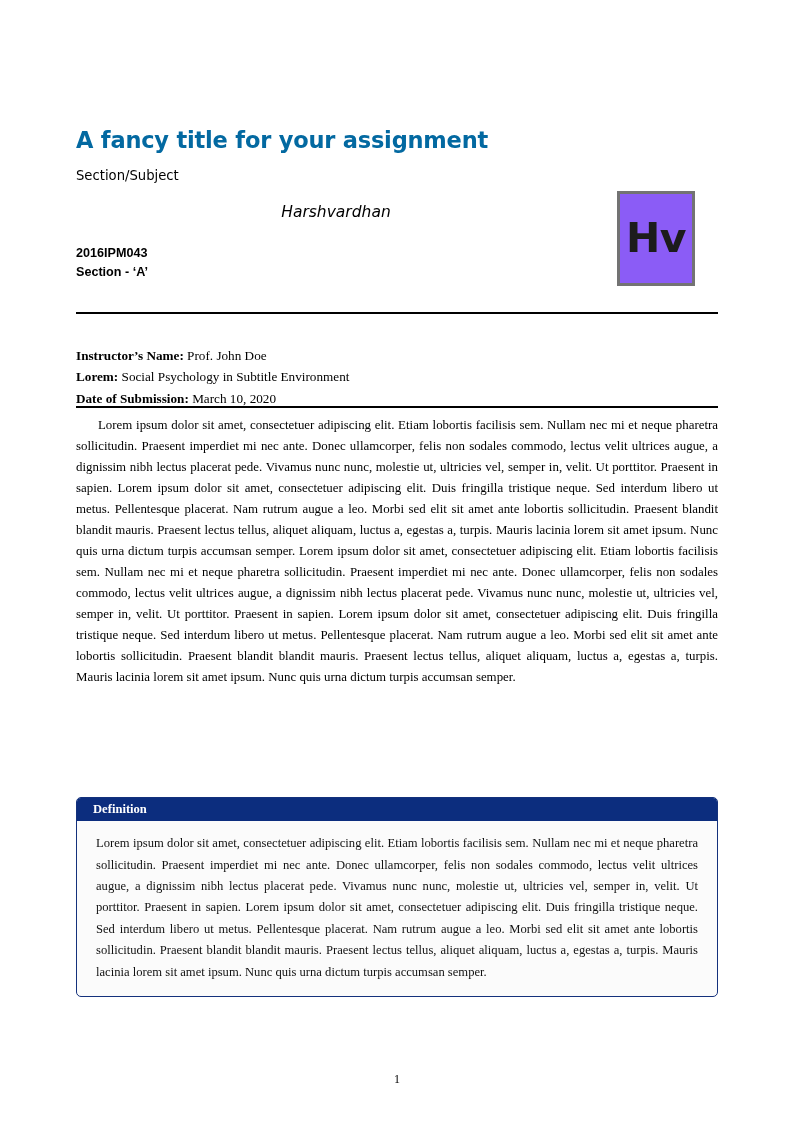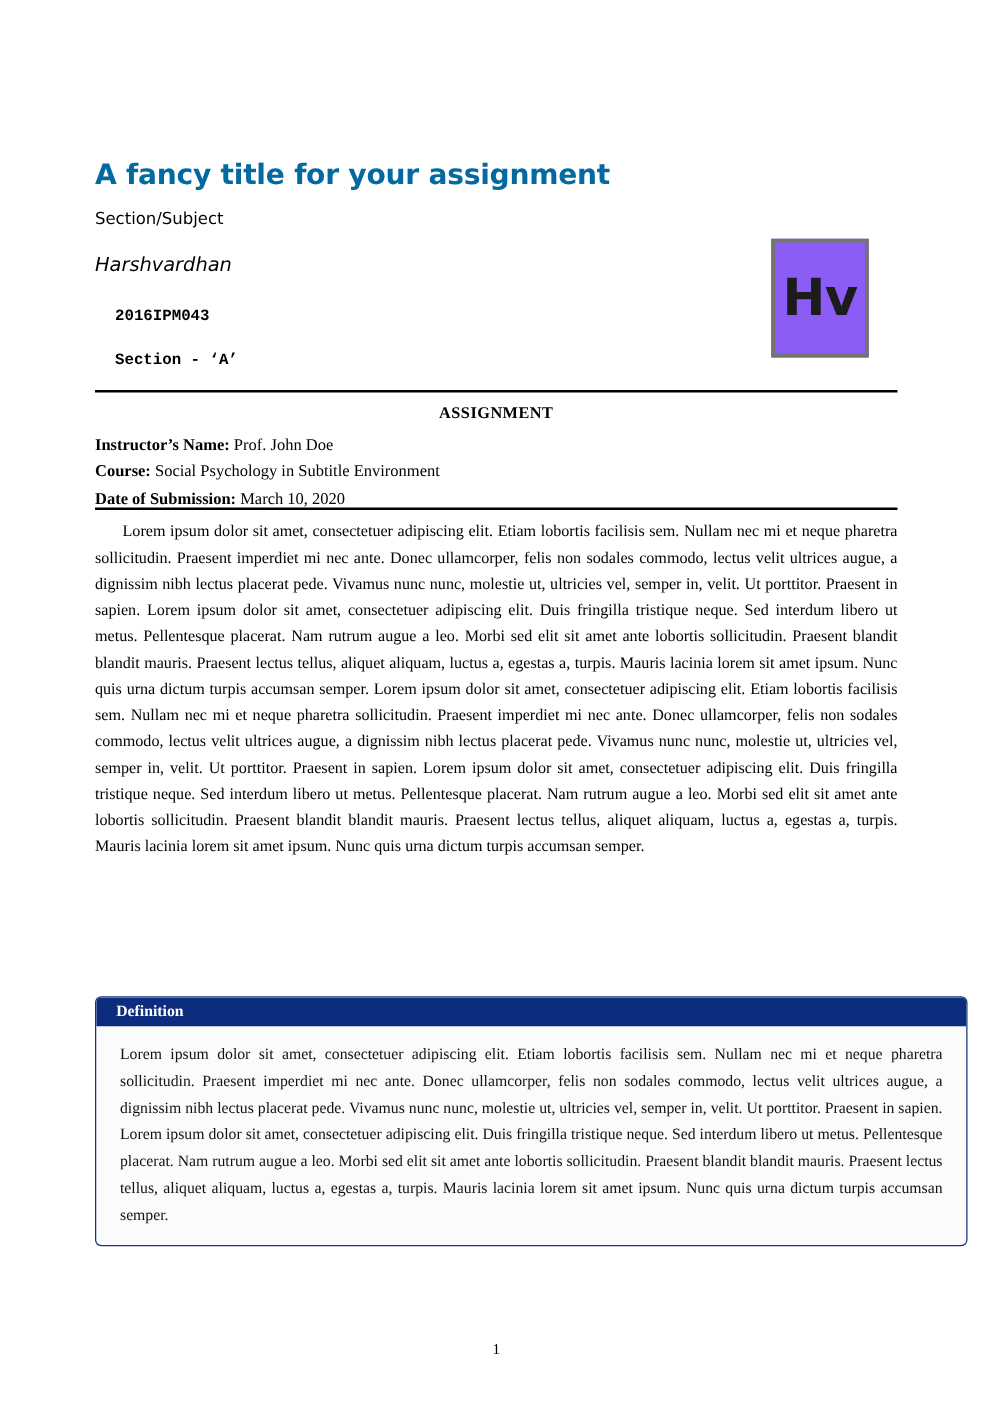--- a/index.html
+++ b/index.html
@@ -45,26 +45,27 @@
     margin: 15px 0 0 0;
     color: #000;
   }
   .doc-author {
     font-family: "DejaVu Sans", sans-serif;
     font-size: 15.5px;
     font-style: italic;
     font-weight: normal;
     margin: 19px 0 0 0;
     color: #000;
+    text-align: center;
   }
   .doc-id, .doc-section {
-    font-family: Liberation Mono, monospace;
+    font-family: Liberation Sans, sans-serif;
     font-size: 12.6px;
     font-weight: bold;
-    margin: 16px;
+    margin: 0;
     line-height: 1.55;
   }
   .doc-id { margin-top: 23px; }
 
   
   .logo-box {
     position: absolute;
     left: 617px;
     top: 191px;
     width: 78px;
@@ -138,21 +139,21 @@
   .body-text p {
     margin: 0;
     text-indent: 22px;
   }
 
   
   .defbox {
     position: absolute;
     left: 76px;
     top: 797px;
-    width: 698px;
+    width: 642px;
     box-sizing: border-box;
     border: 1.4px solid #14317c;
     border-radius: 5px;
     background: #fbfbfb;
     overflow: hidden;
   }
   .defbox-title {
     background: #0c2d7e;
     color: #ffffff;
     font-family: "Liberation Serif", serif;
@@ -195,29 +196,28 @@
     <div class="doc-section">Section - ‘A’</div>
   </div>
 
   <div class="logo-box">
     <div class="logo-text">Hv</div>
   </div>
 
   <div class="rule rule-top"></div>
   <div class="rule rule-bottom"></div>
 
-  <div class="assignment-head">ASSIGNMENT</div>
 
   <div class="meta">
     <div class="meta-row">
       <span class="meta-label">Instructor’s Name:</span>
       <span class="meta-value">Prof. John Doe</span>
     </div>
     <div class="meta-row">
-      <span class="meta-label">Course:</span>
+      <span class="meta-label">Lorem:</span>
       <span class="meta-value">Social Psychology in Subtitle Environment</span>
     </div>
     <div class="meta-row">
       <span class="meta-label">Date of Submission:</span>
       <span class="meta-value">March 10, 2020</span>
     </div>
   </div>
 
   <div class="body-text">
     <p>Lorem ipsum dolor sit amet, consectetuer adipiscing elit. Etiam lobortis facilisis sem. Nullam nec mi et neque pharetra sollicitudin. Praesent imperdiet mi nec ante. Donec ullamcorper, felis non sodales commodo, lectus velit ultrices augue, a dignissim nibh lectus placerat pede. Vivamus nunc nunc, molestie ut, ultricies vel, semper in, velit. Ut porttitor. Praesent in sapien. Lorem ipsum dolor sit amet, consectetuer adipiscing elit. Duis fringilla tristique neque. Sed interdum libero ut metus. Pellentesque placerat. Nam rutrum augue a leo. Morbi sed elit sit amet ante lobortis sollicitudin. Praesent blandit blandit mauris. Praesent lectus tellus, aliquet aliquam, luctus a, egestas a, turpis. Mauris lacinia lorem sit amet ipsum. Nunc quis urna dictum turpis accumsan semper. Lorem ipsum dolor sit amet, consectetuer adipiscing elit. Etiam lobortis facilisis sem. Nullam nec mi et neque pharetra sollicitudin. Praesent imperdiet mi nec ante. Donec ullamcorper, felis non sodales commodo, lectus velit ultrices augue, a dignissim nibh lectus placerat pede. Vivamus nunc nunc, molestie ut, ultricies vel, semper in, velit. Ut porttitor. Praesent in sapien. Lorem ipsum dolor sit amet, consectetuer adipiscing elit. Duis fringilla tristique neque. Sed interdum libero ut metus. Pellentesque placerat. Nam rutrum augue a leo. Morbi sed elit sit amet ante lobortis sollicitudin. Praesent blandit blandit mauris. Praesent lectus tellus, aliquet aliquam, luctus a, egestas a, turpis. Mauris lacinia lorem sit amet ipsum. Nunc quis urna dictum turpis accumsan semper.</p>

